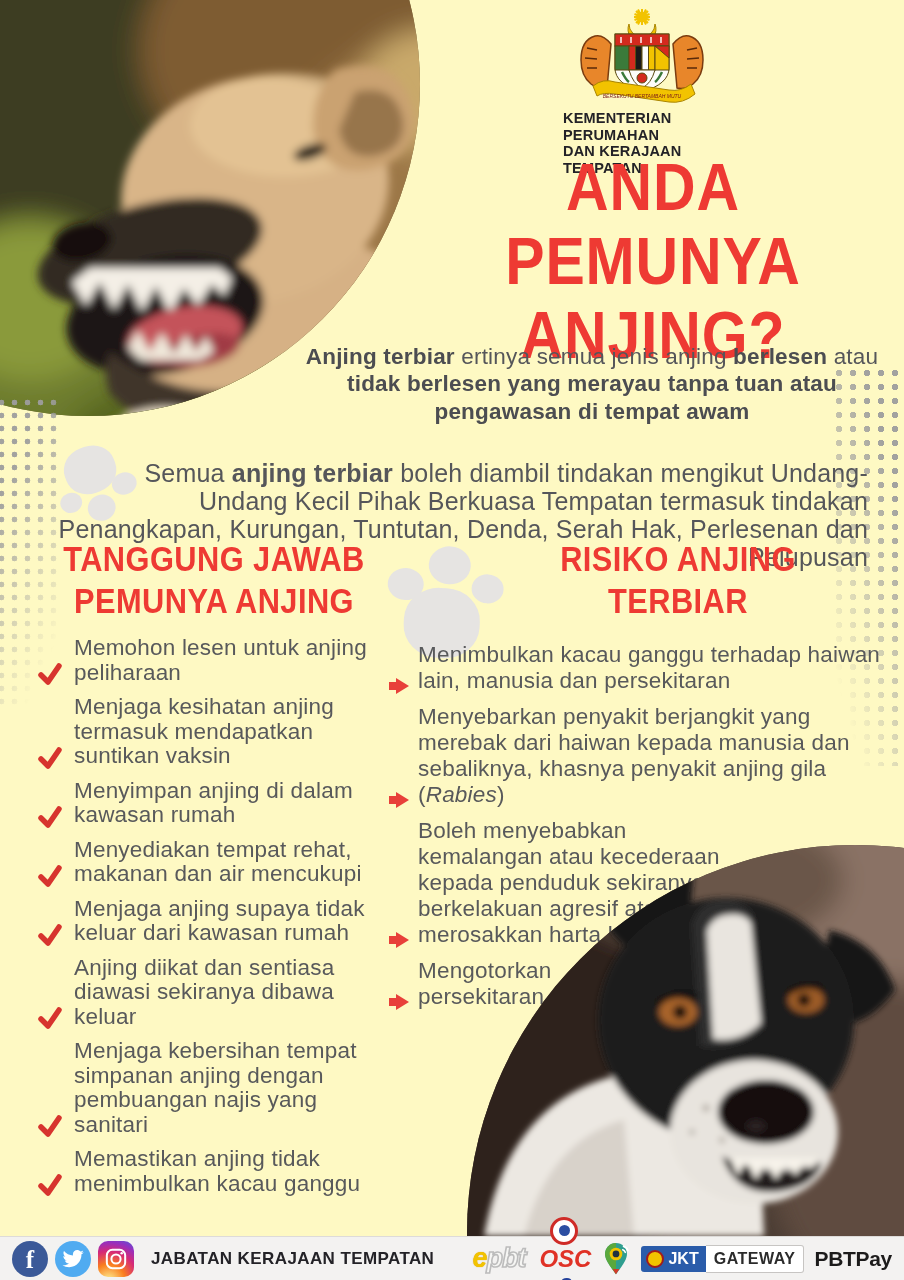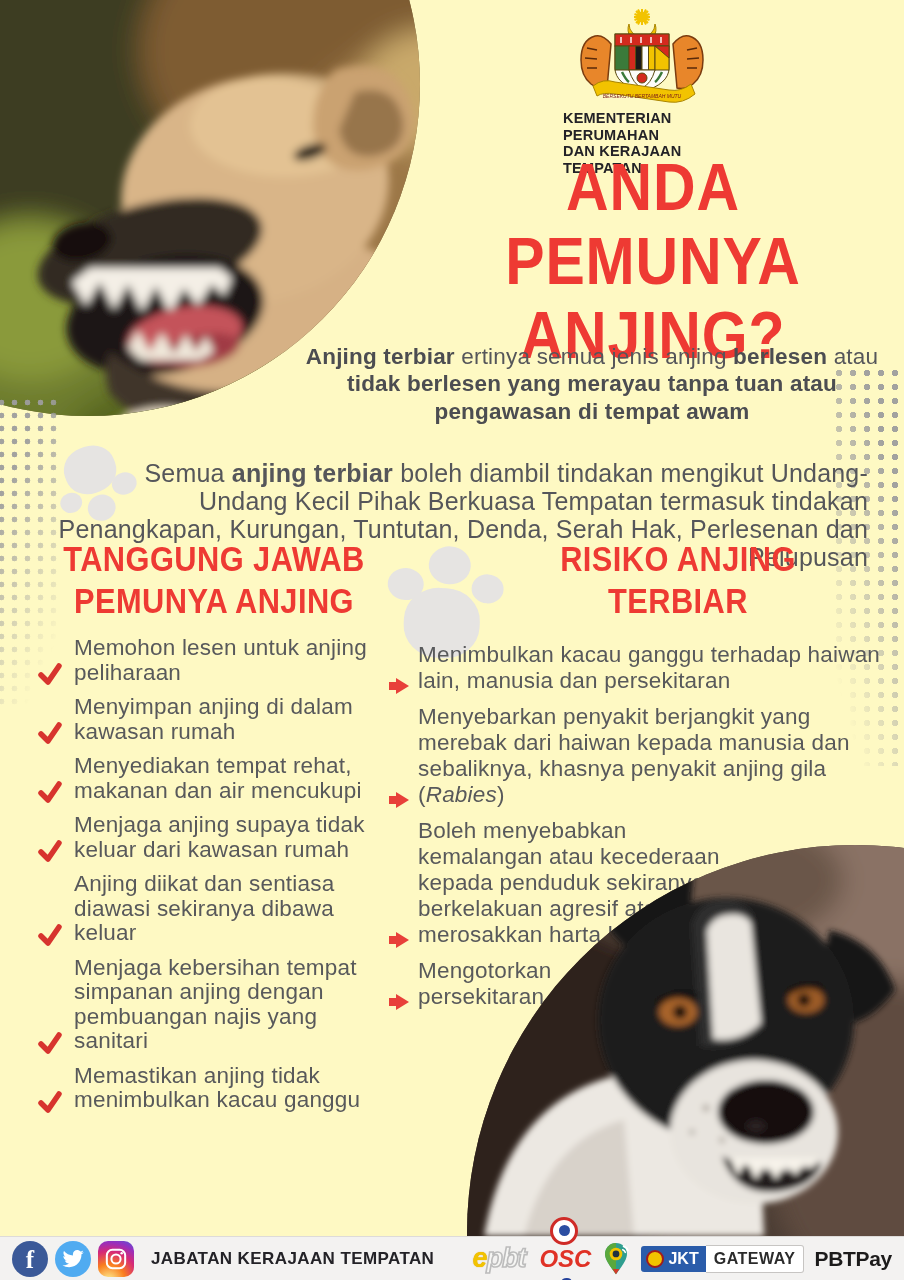--- a/index.html
+++ b/index.html
@@ -227,20 +227,26 @@
     <div>RISIKO ANJING</div>
     <div>TERBIAR</div>
   </div>
 
   <ul class="list list-left">
     <li>
       <svg class="check-icon" width="24" height="22" viewBox="0 0 24 22">
           <path d="M3 12 l7 7 L21 3" stroke="#d7342e" stroke-width="5.5" fill="none" stroke-linecap="round" stroke-linejoin="round"></path>
         </svg>
       <span class="item-text">Memohon lesen untuk anjing peliharaan</span>
+      </li>
+    <li>
+      <svg class="check-icon" width="24" height="22" viewBox="0 0 24 22">
+          <path d="M3 12 l7 7 L21 3" stroke="#d7342e" stroke-width="5.5" fill="none" stroke-linecap="round" stroke-linejoin="round"></path>
+        </svg>
+      <span class="item-text">Menjaga kesihatan anjing termasuk mendapatkan suntikan vaksin</span>
       </li>
     <li>
       <svg class="check-icon" width="24" height="22" viewBox="0 0 24 22">
           <path d="M3 12 l7 7 L21 3" stroke="#d7342e" stroke-width="5.5" fill="none" stroke-linecap="round" stroke-linejoin="round"></path>
         </svg>
       <span class="item-text">Menyimpan anjing di dalam kawasan rumah</span>
       </li>
     <li>
       <svg class="check-icon" width="24" height="22" viewBox="0 0 24 22">
           <path d="M3 12 l7 7 L21 3" stroke="#d7342e" stroke-width="5.5" fill="none" stroke-linecap="round" stroke-linejoin="round"></path>

